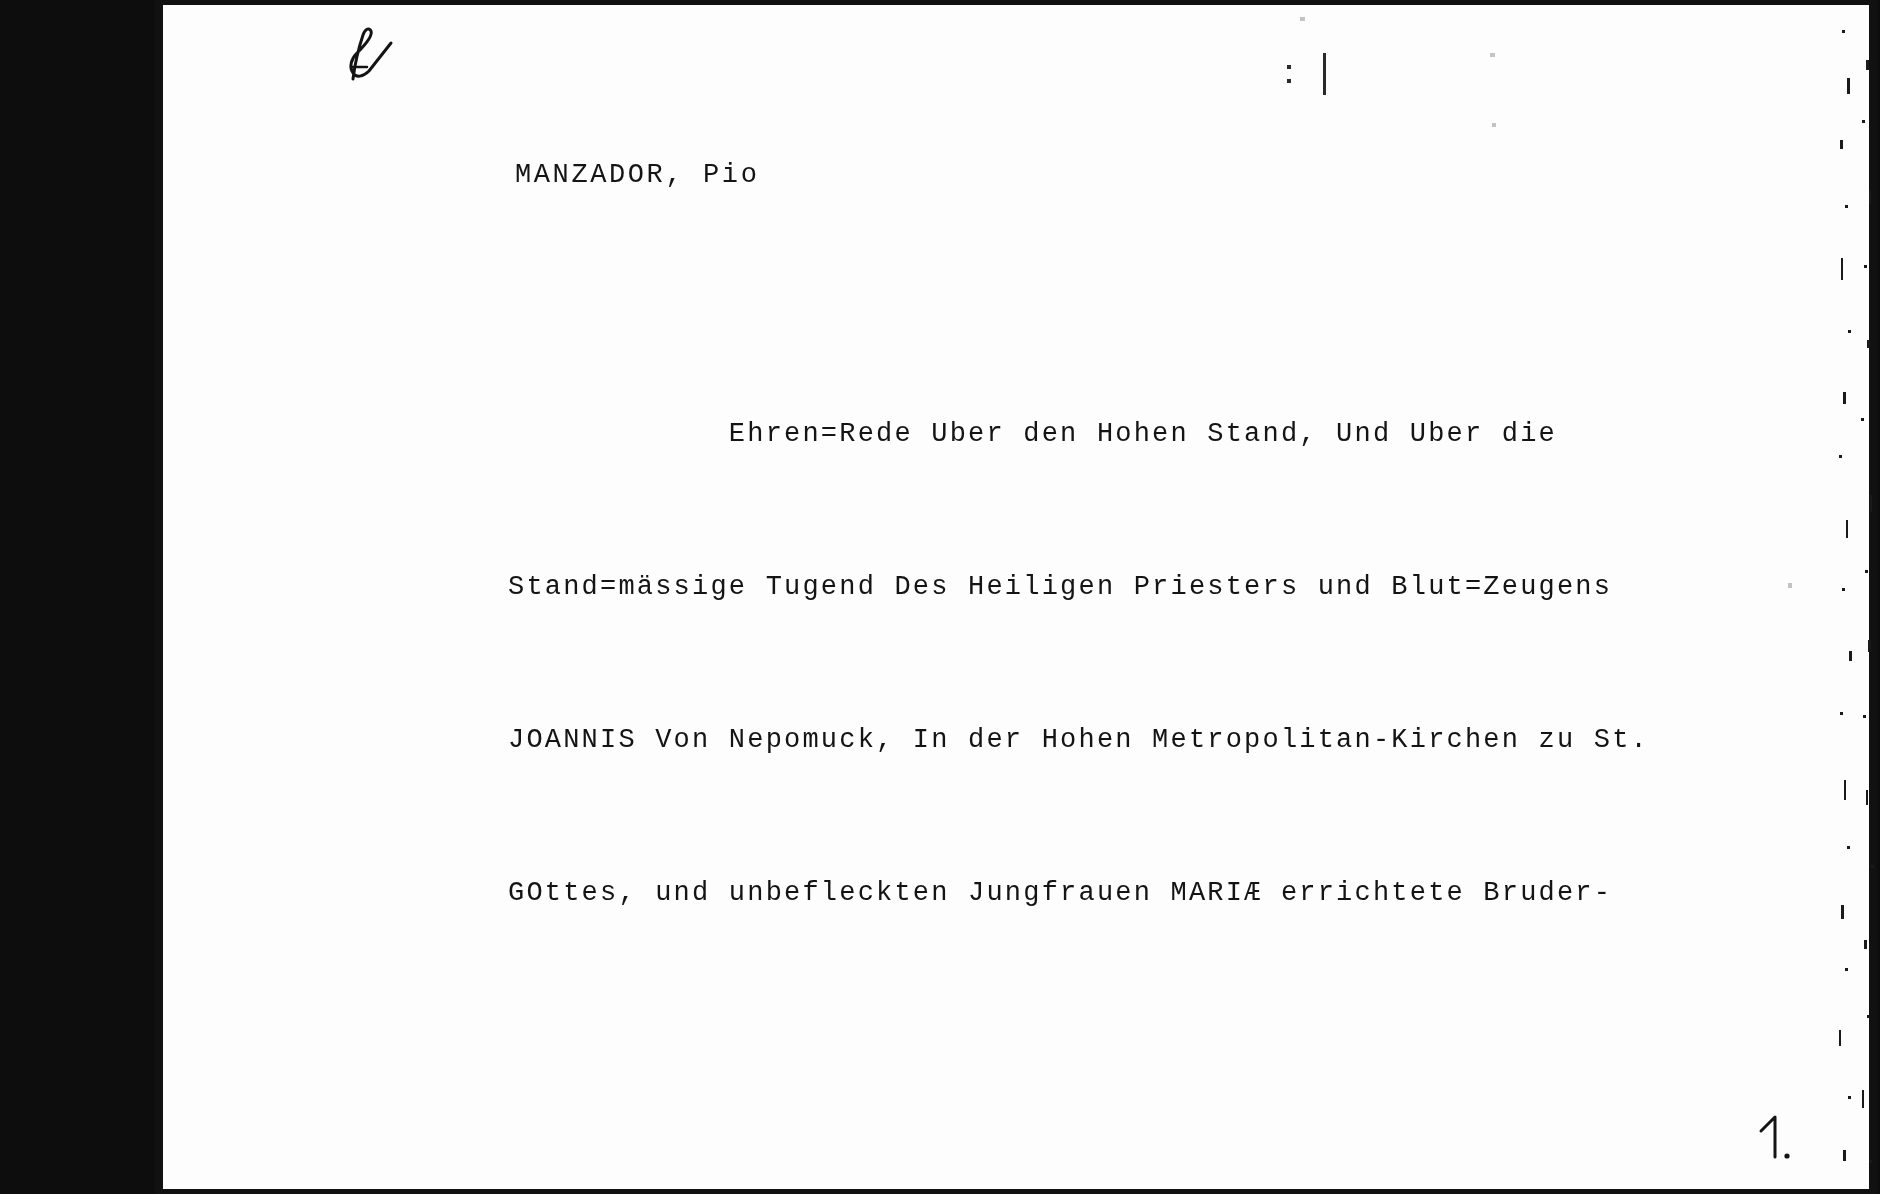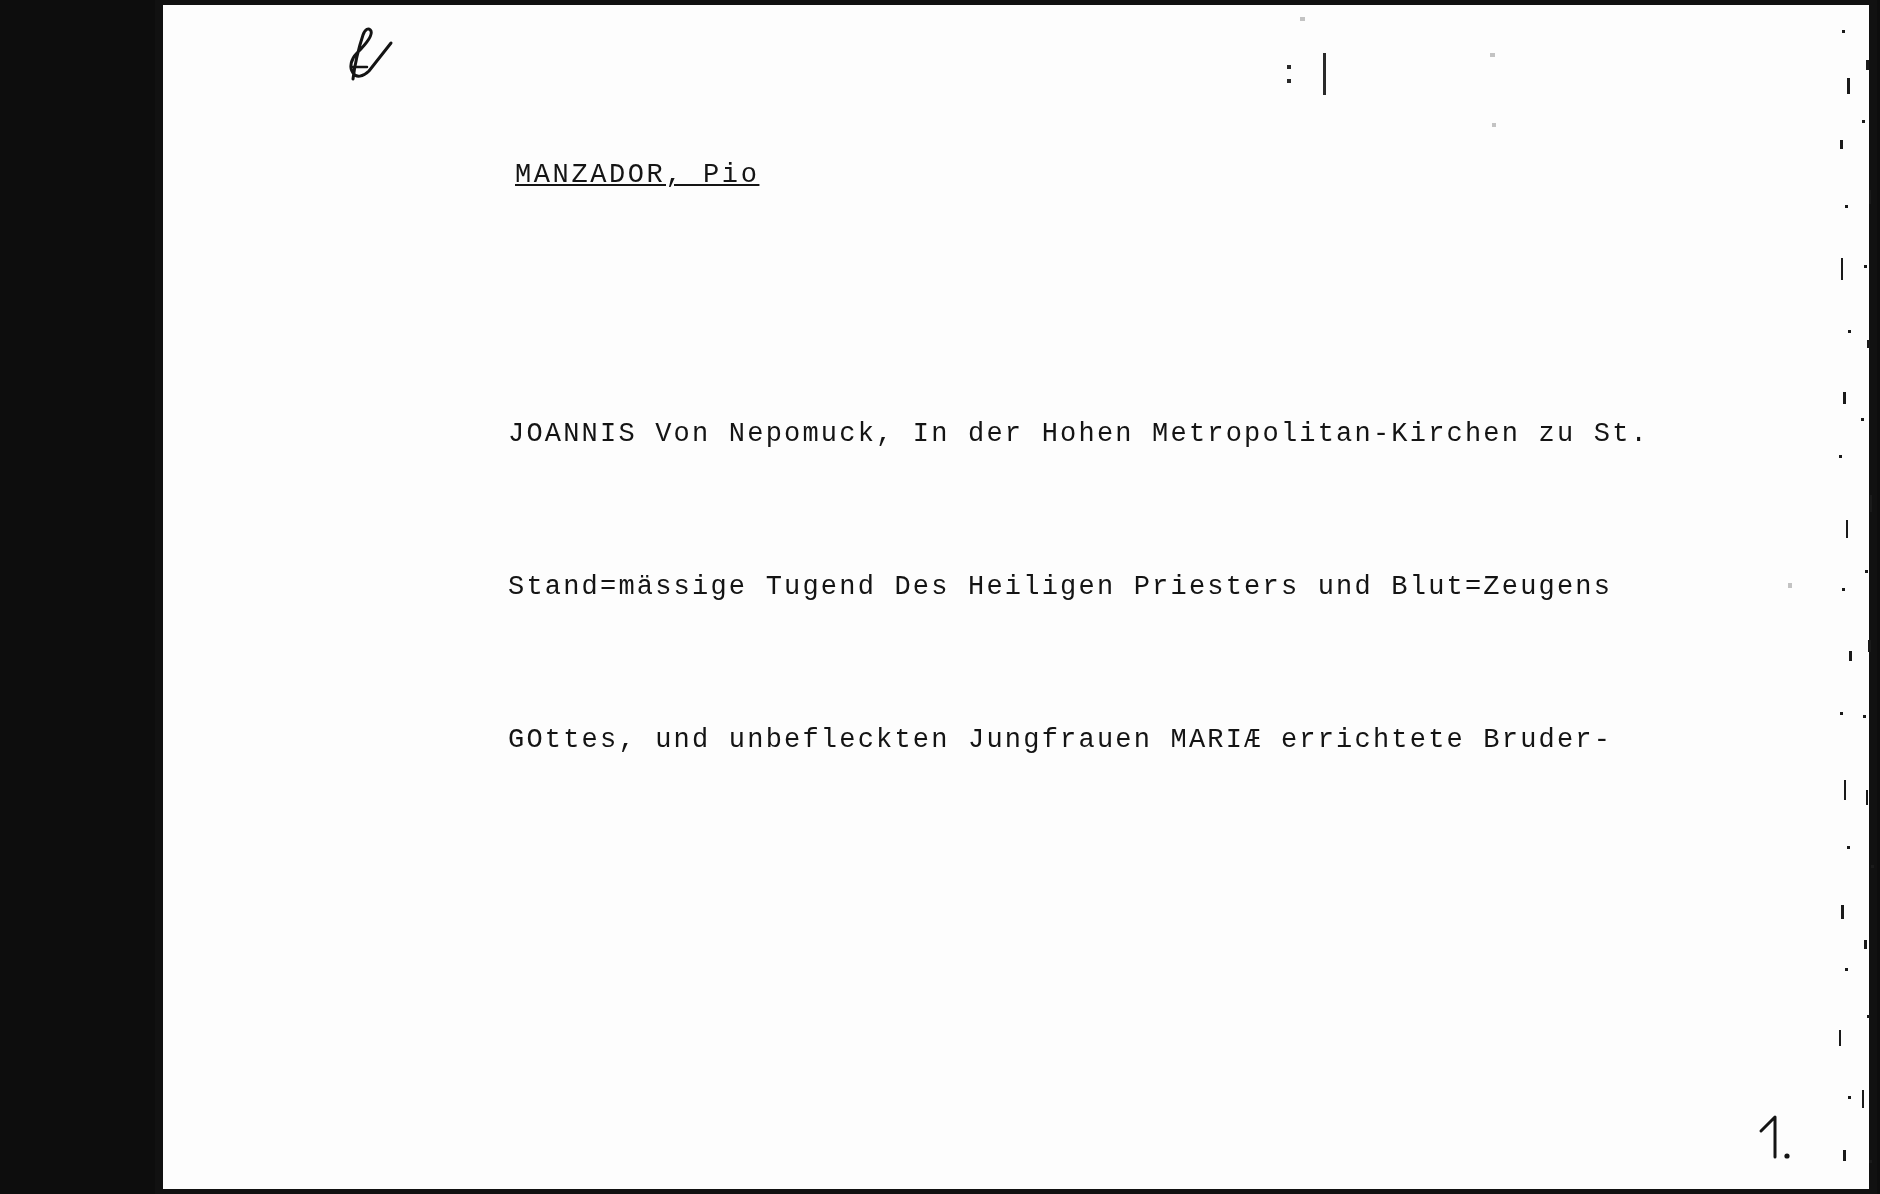--- a/index.html
+++ b/index.html
@@ -87,21 +87,20 @@
 
   
   #author-line {
     position: absolute;
     left: 352px;
     top: 155px;
     font-size: 27px;
     letter-spacing: 2.6px;
     color: #151515;
     white-space: pre;
-    text-decoration: underline;
   }
 
   
   #body-block {
     position: absolute;
     left: 345px;
     top: 302px;
     width: 1320px;
     font-size: 27px;
     line-height: 51px;
@@ -141,22 +140,23 @@
     <div class="reg-mark" style="left:1124px; top:74px; width:4px; height:4px;"></div>
     <div class="reg-mark" style="left:1160px; top:48px; width:3px; height:42px;"></div>
     <div class="fleck" style="left:1137px; top:12px; width:5px; height:4px;"></div>
     <div class="fleck" style="left:1327px; top:48px; width:5px; height:4px;"></div>
     <div class="fleck" style="left:1329px; top:118px; width:4px; height:4px;"></div>
     <div class="fleck" style="left:1625px; top:578px; width:4px; height:5px;"></div>
 
     <div id="author-line">MANZADOR, Pio</div>
 
     <div id="body-block">
+      <span class="line">            Ehren=Rede Uber den Hohen Stand, Und Uber die</span>
+      <span class="line">Stand=mässige Tugend Des Heiligen Priesters und Blut=Zeugens</span>
       <span class="line">JOANNIS Von Nepomuck, In der Hohen Metropolitan-Kirchen zu St.</span>
-      <span class="line">Stand=mässige Tugend Des Heiligen Priesters und Blut=Zeugens</span>
       <span class="line">GOttes, und unbefleckten Jungfrauen MARIÆ errichtete Bruder-</span>
       
       
       
       
       
       
       
       
       

